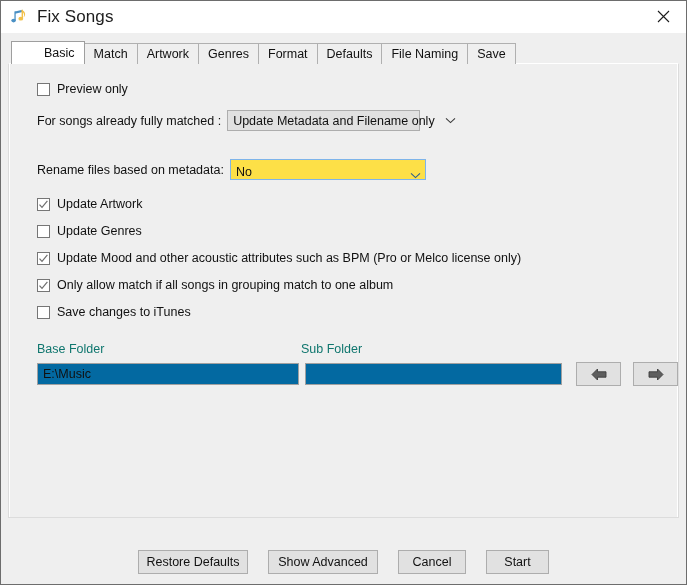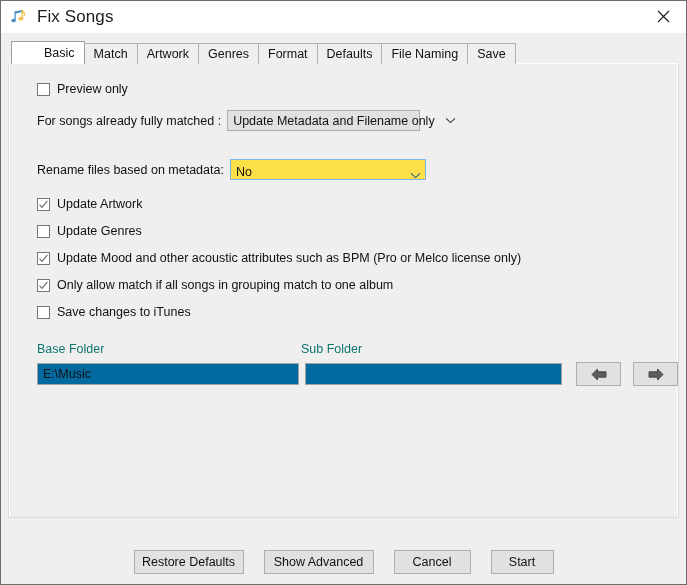--- a/index.html
+++ b/index.html
@@ -260,21 +260,21 @@
     color: #111111;
     padding: 0 12px;
     cursor: default;
     white-space: nowrap;
     display: flex;
     align-items: center;
     justify-content: center;
   }
   .btn-restore  { width: 110px; }
   .btn-advanced { width: 110px; }
-  .btn-cancel   { width: 77px; }
+  .btn-cancel   { width: 68px; }
   .btn-start    { width: 63px; }
 </style>
 </head>
 <body>
 
 <div class="window">
 
   <div class="titlebar">
     <span class="title-icon">
       <svg width="18" height="18" viewBox="0 0 18 18">

